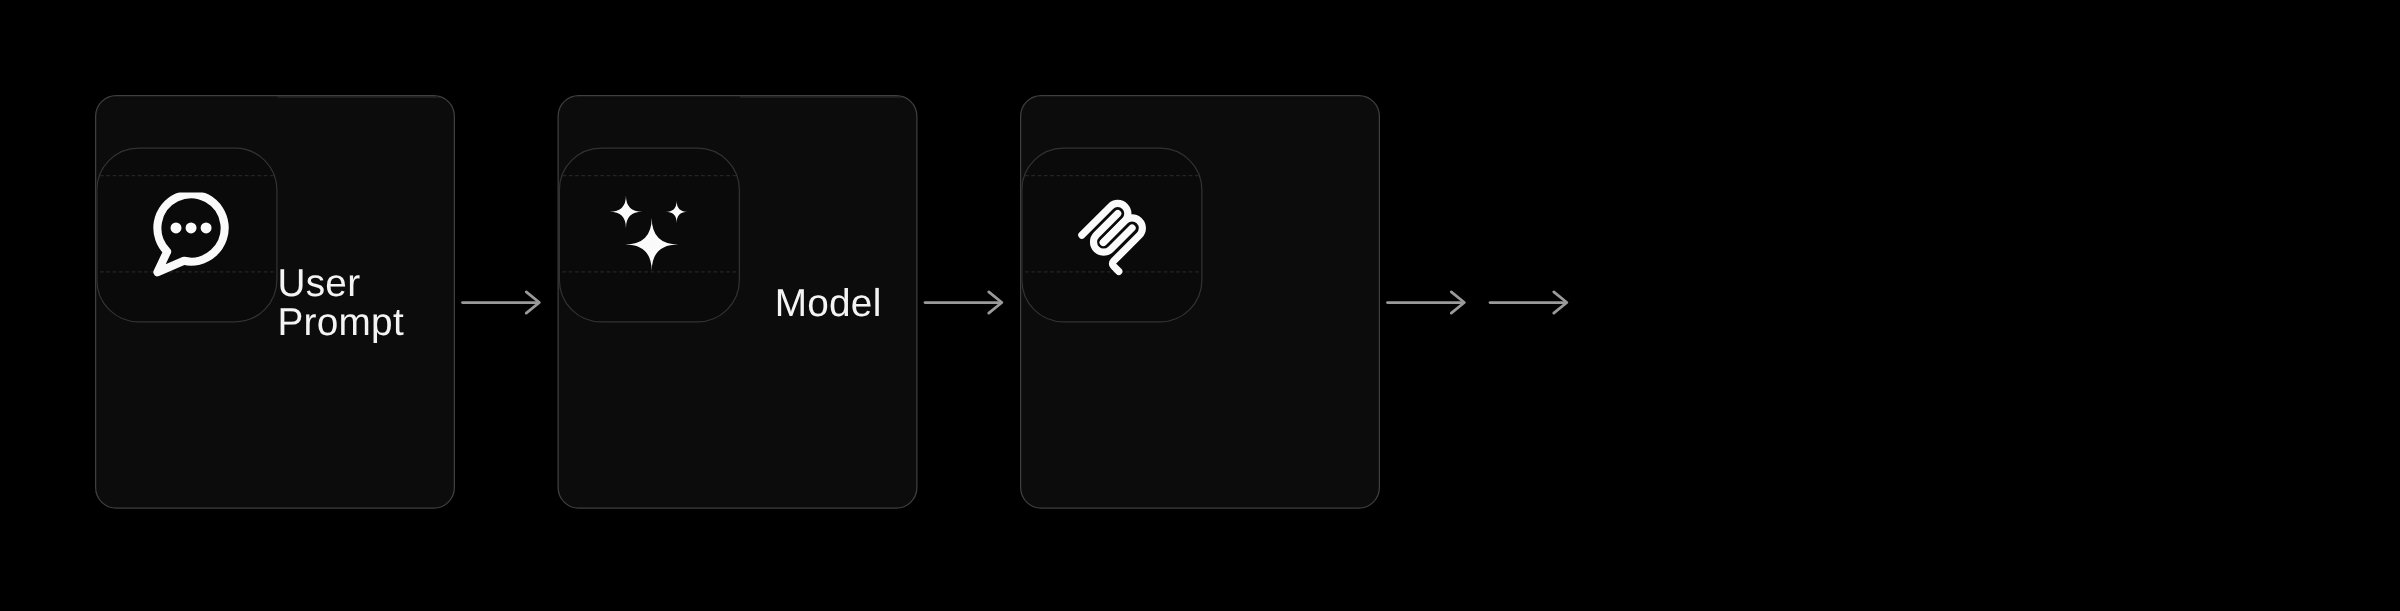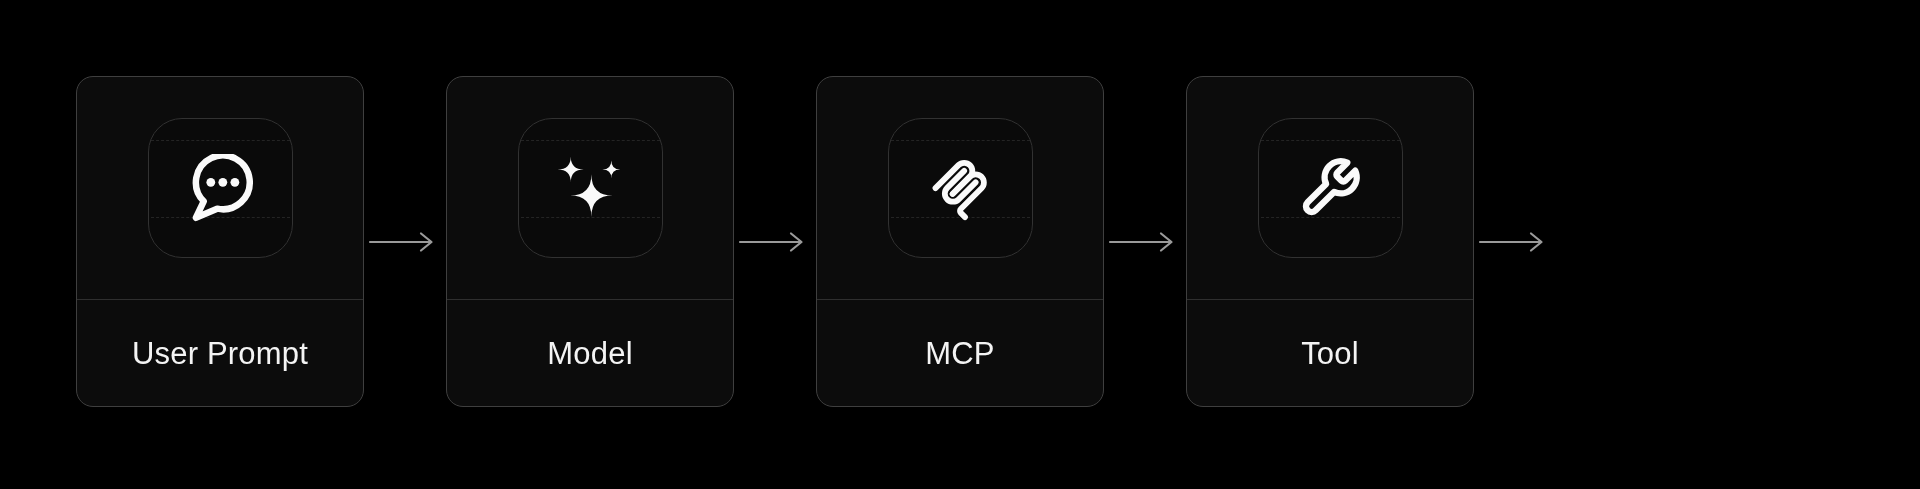--- a/index.html
+++ b/index.html
@@ -21,21 +21,21 @@
     background:var(--background);
     font-family:"Liberation Sans","DejaVu Sans",sans-serif;
   }
   .stage{position:relative;width:1920px;height:489px;background:var(--background)}
   .flow-row{position:absolute;left:76px;top:76px;display:flex;align-items:stretch}
   .card{
     width:288px;height:331px;
     background:var(--card-background);
     border:1px solid var(--card-border);
     border-radius:17px;
-    display:flex;flex-direction:column;
+    display:flex;flex-direction:row;
     overflow:hidden;
   }
   .card-top{
     height:222px;flex:none;
     display:flex;align-items:center;justify-content:center;
   }
   .icon-tile{
     position:relative;
     width:145px;height:140px;
     background:var(--icon-tile-background);
@@ -118,42 +118,29 @@
           <div class="tile-dash tile-dash-bottom"></div>
           <svg width="66" height="66" viewBox="0 0 195 195">
             <g fill="none" stroke="var(--icon-color)" stroke-width="17" stroke-linecap="round">
               <path d="M25 97.8528 L92.8823 29.9706 C102.255 20.598 117.451 20.598 126.823 29.9706 C136.196 39.3431 136.196 54.5391 126.823 63.9117 L75.5581 115.177"></path>
               <path d="M76.2653 114.47 L126.823 63.9117 C136.196 54.5391 151.392 54.5391 160.765 63.9117 L161.118 64.2652 C170.49 73.6378 170.49 88.8338 161.118 98.2063 L99.7248 159.599 C96.6006 162.724 96.6006 167.789 99.7248 170.913 L112.331 183.52"></path>
               <path d="M109.853 46.9411 L59.6482 97.1457 C50.2757 106.518 50.2757 121.714 59.6482 131.087 C69.0208 140.459 84.2168 140.459 93.5894 131.087 L143.794 80.8822"></path>
             </g>
           </svg>
         </div>
       </div>
-      <div class="card-label">MCP</div>
     </div>
 
     <div class="connector">
       <svg width="74" height="24" viewBox="0 0 74 24">
         <line x1="2" y1="12" x2="62" y2="12" stroke="var(--arrow-color)" stroke-width="2.2" stroke-linecap="round"></line>
         <polyline points="53,3.5 63.5,12 53,20.5" fill="none" stroke="var(--arrow-color)" stroke-width="2.2" stroke-linecap="round" stroke-linejoin="round"></polyline>
       </svg>
     </div>
 
-    <div class="card">
-      <div class="card-top">
-        <div class="icon-tile">
-          <div class="tile-dash tile-dash-top"></div>
-          <div class="tile-dash tile-dash-bottom"></div>
-          <svg width="64" height="64" viewBox="0 0 24 24">
-            <path d="M14.7 6.3a1 1 0 0 0 0 1.4l1.6 1.6a1 1 0 0 0 1.4 0l3.77-3.77a6 6 0 0 1-7.94 7.94l-6.91 6.91a2.12 2.12 0 0 1-3-3l6.91-6.91a6 6 0 0 1 7.94-7.94l-3.76 3.76z" fill="none" stroke="var(--icon-color)" stroke-width="2.4" stroke-linecap="round" stroke-linejoin="round"></path>
-          </svg>
-        </div>
-      </div>
-      <div class="card-label">Tool</div>
-    </div>
 
     <div class="connector">
       <svg width="74" height="24" viewBox="0 0 74 24">
         <line x1="2" y1="12" x2="62" y2="12" stroke="var(--arrow-color)" stroke-width="2.2" stroke-linecap="round"></line>
         <polyline points="53,3.5 63.5,12 53,20.5" fill="none" stroke="var(--arrow-color)" stroke-width="2.2" stroke-linecap="round" stroke-linejoin="round"></polyline>
       </svg>
     </div>
 
 
   </div>

